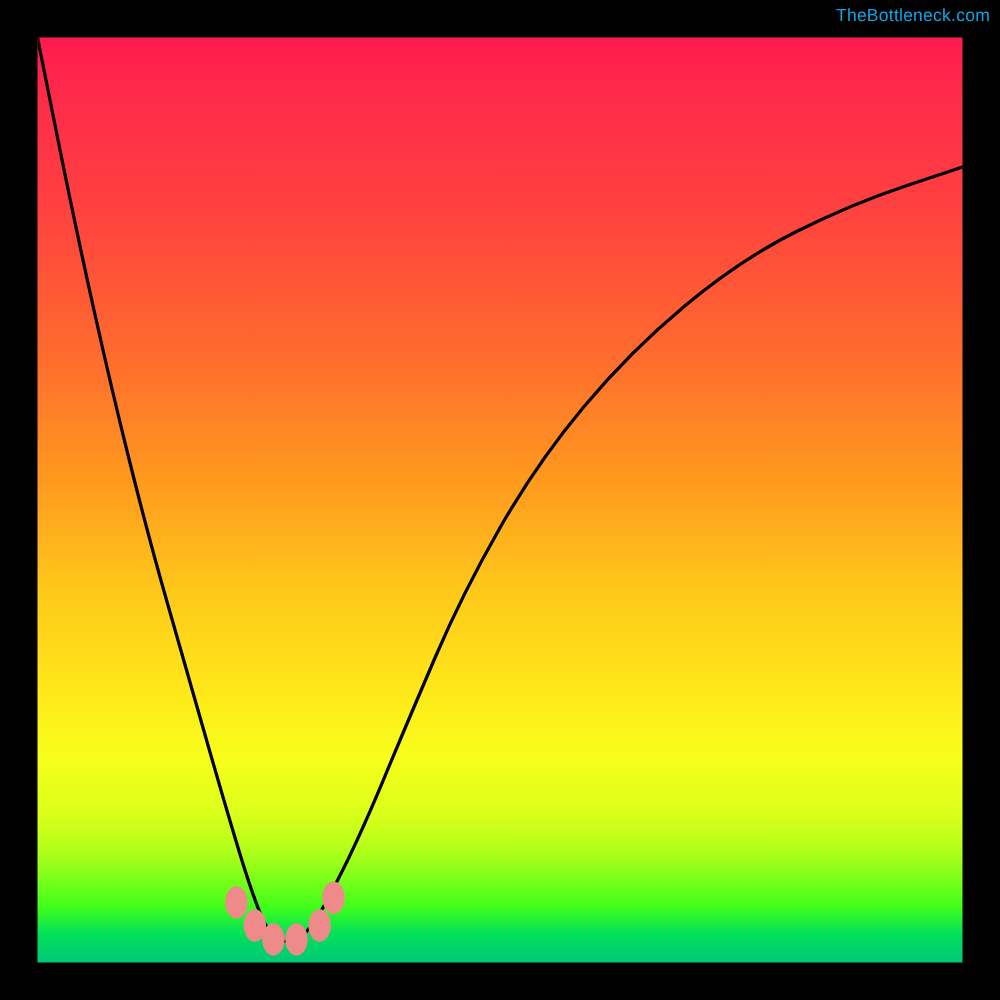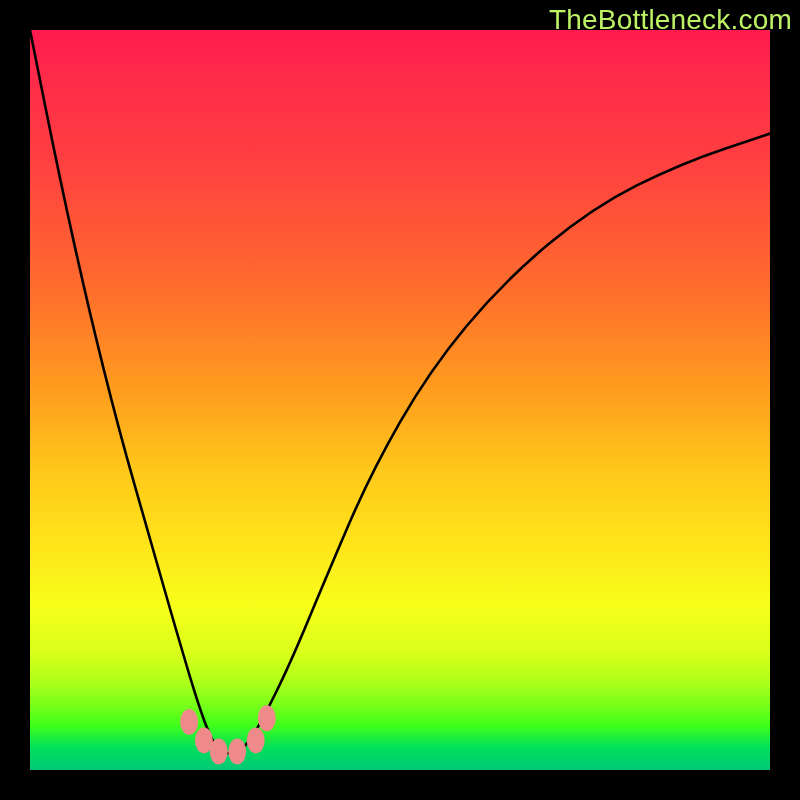--- a/index.html
+++ b/index.html
@@ -41,22 +41,22 @@
       #7cff1a 91%,
       #3fff1a 94%,
       #00e05a 97%,
       #00c878 100%
     );
   }
   .watermark {
     position: absolute;
     top: 4px;
     right: 8px;
-    color: #bef264;
-    font-size: 28px;
+    color: #0ea5e9;
+    font-size: 14px;
     letter-spacing: 0.2px;
     user-select: none;
   }
 </style>
 </head>
 <body>
 
 <div class="watermark">TheBottleneck.com</div>
 
 <div class="frame">

